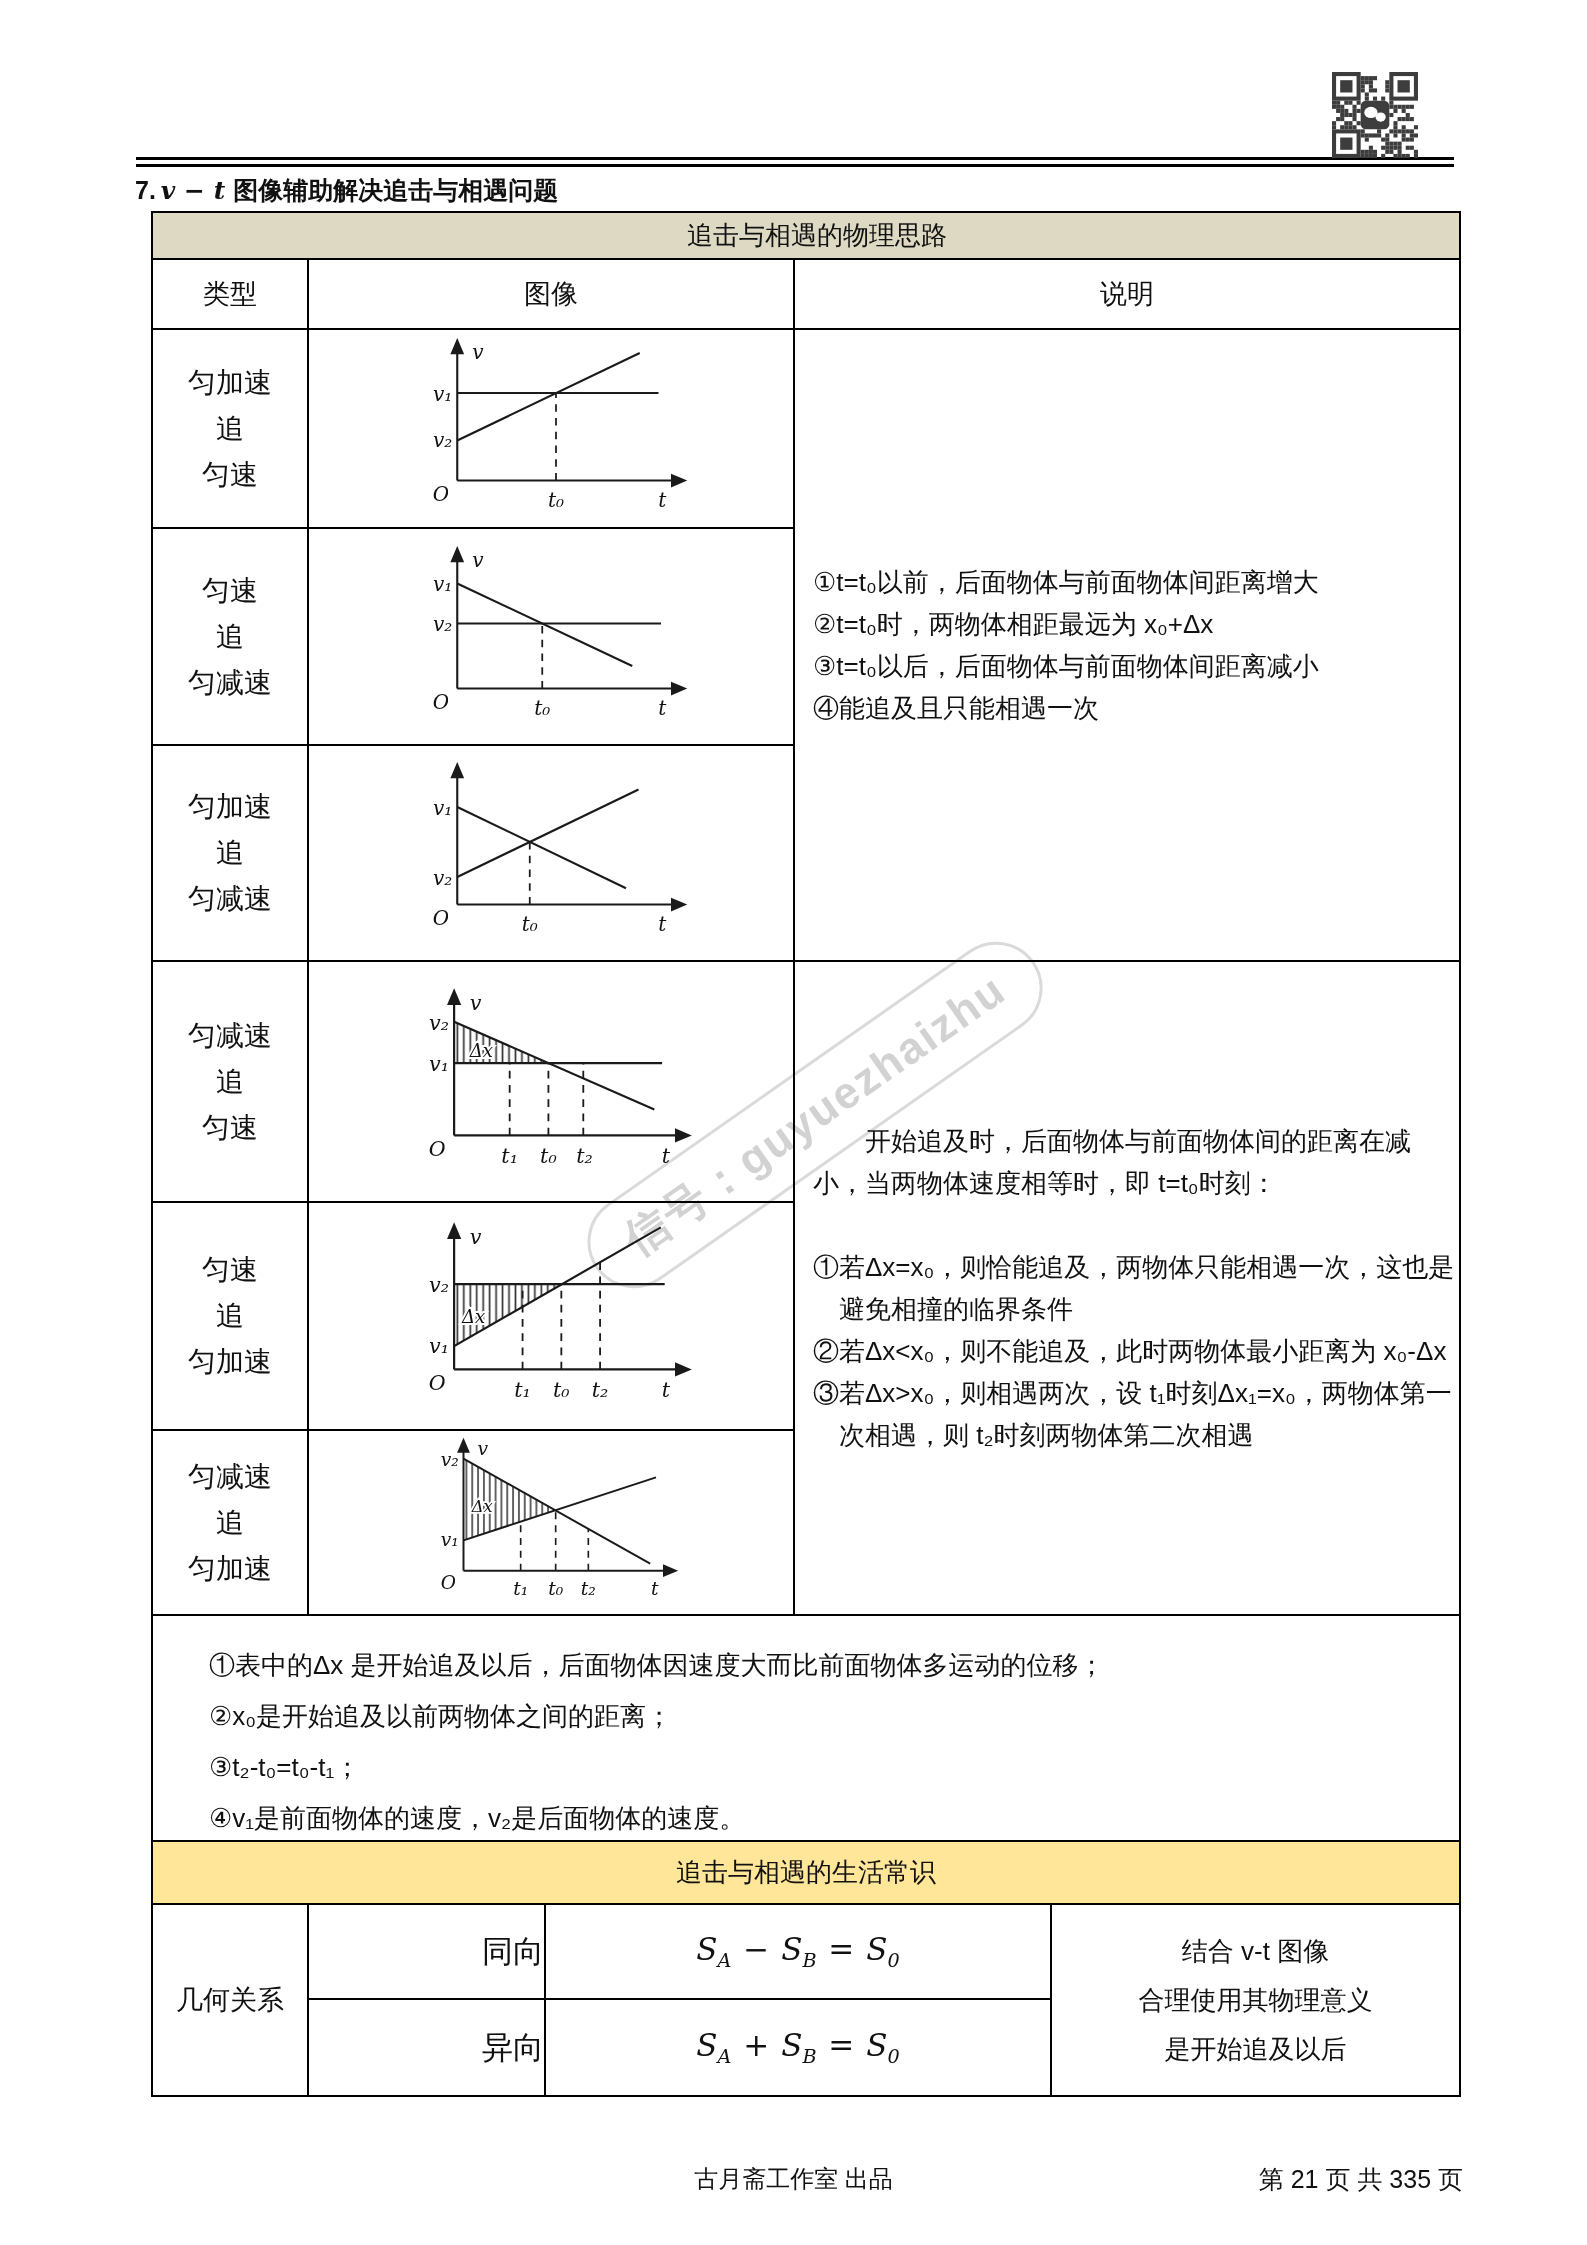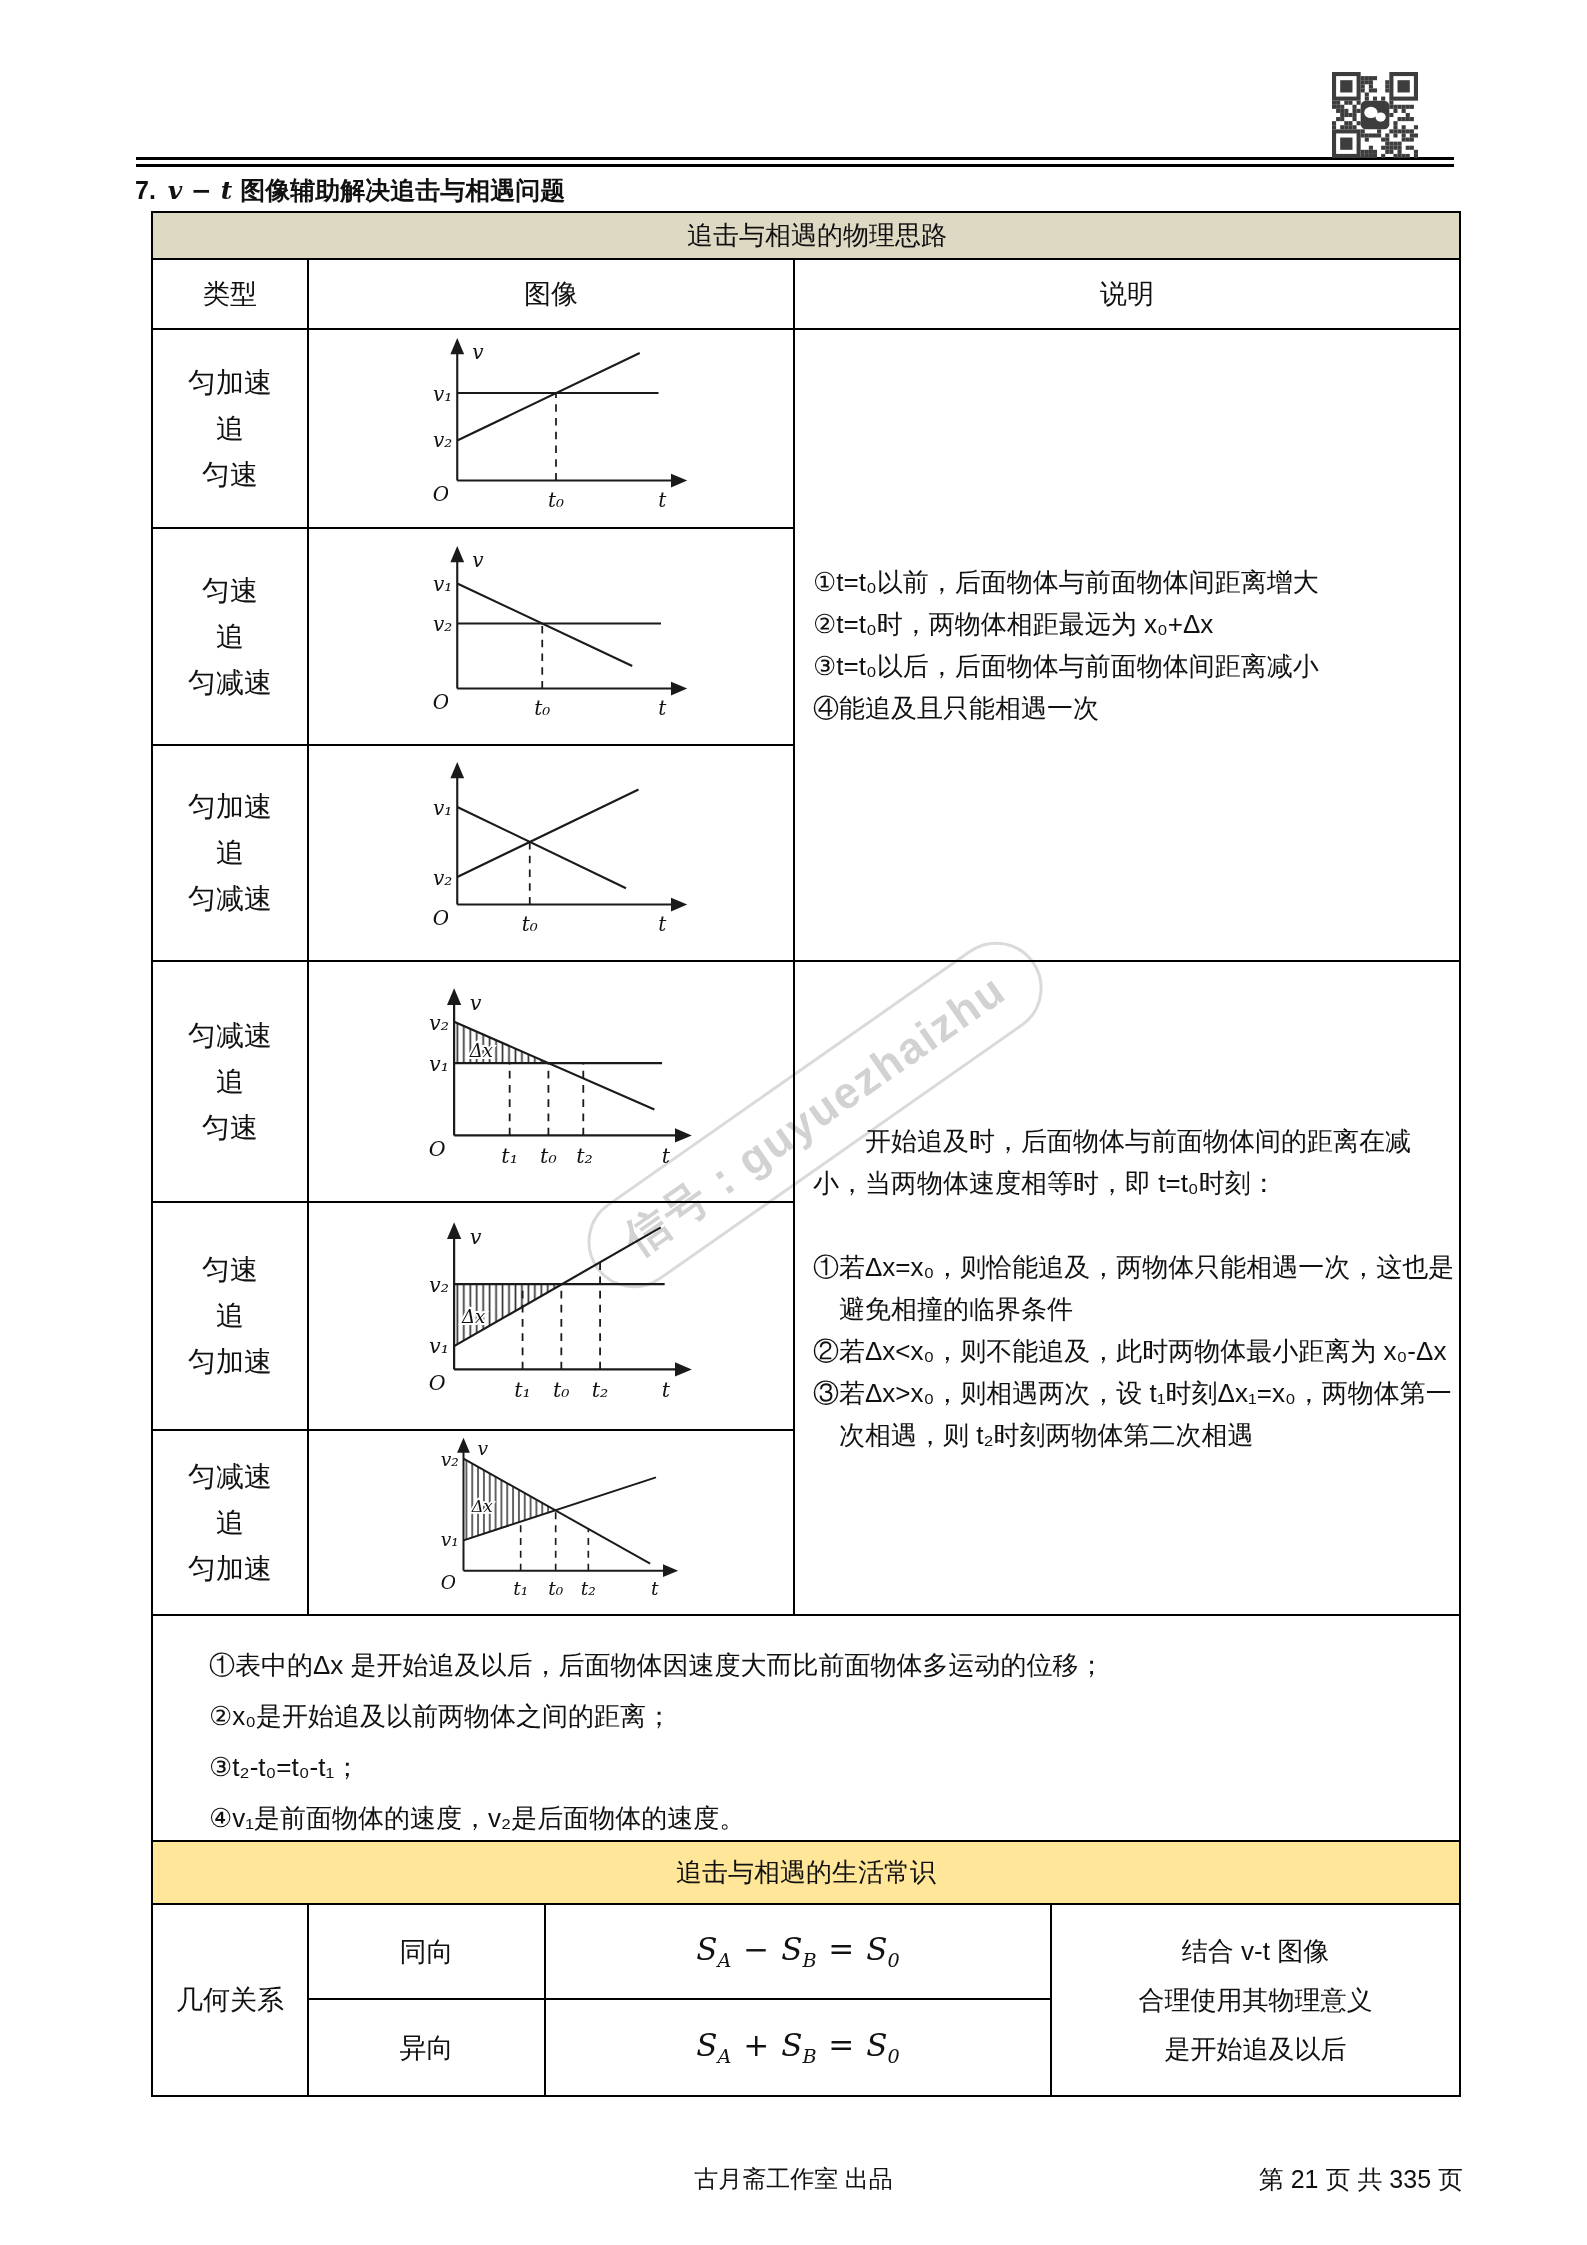--- a/index.html
+++ b/index.html
@@ -5,41 +5,41 @@
   html,body{margin:0;padding:0;background:#fff;}
   .page{position:relative;width:1587px;height:2245px;background:#fff;overflow:hidden;
         font-family:"Liberation Sans",sans-serif;color:#111;}
   
   .rule{position:absolute;left:136px;top:157px;width:1318px;height:4px;
         border-top:3px solid #000;border-bottom:3px solid #000;}
   
   .qr{position:absolute;left:1332px;top:72px;width:86px;height:86px;}
   
   .title{position:absolute;left:135px;top:174px;font-size:25px;font-weight:bold;white-space:nowrap;}
-  .title .tm{font-family:"DejaVu Serif",serif;font-style:italic;font-weight:bold;margin:0 8px 0 12px;}
+  .title .tm{font-family:"DejaVu Serif",serif;font-style:italic;font-weight:bold;margin:0 8px 0 5px;}
   
   .watermark{position:absolute;left:815px;top:1115px;transform:translate(-50%,-50%) rotate(-35deg);
              font-size:44px;font-weight:bold;color:#d2d2d2;border:3px solid #dadada;
              border-radius:70px;padding:14px 38px;white-space:nowrap;letter-spacing:2px;z-index:0;}
   
   table{border-collapse:collapse;table-layout:fixed;position:absolute;z-index:1;background:transparent;}
   td{border:2px solid #000;padding:0;}
   .t1{left:151px;top:211px;width:1308px;}
   .t2{left:151px;top:1840px;width:1308px;}
   .thead1{height:45px;background:#ddd9c3;text-align:center;font-size:26px;padding-left:22px;}
   .thead2{height:61px;background:#ffe699;text-align:center;font-size:26px;}
   .colhead td{height:68px;text-align:center;font-size:27px;vertical-align:middle;}
   .type{text-align:center;vertical-align:middle;font-size:28px;line-height:46px;}
   .gcell{text-align:center;vertical-align:middle;background:transparent;}
   .expl{vertical-align:middle;font-size:26px;line-height:42px;padding:0 2px 0 18px;background:transparent;}
   .expl .ln{margin:0;}
   .expl2 .intro{text-indent:2em;margin:0 0 42px 0;}
   .expl2 .item{padding-left:1em;text-indent:-1em;margin:0;}
   .notesCell{vertical-align:middle;font-size:26px;line-height:51px;padding:24px 30px 24px 56px;}
-  .dirCell{text-align:center;vertical-align:middle;font-size:27px;}
+  .dirCell{text-align:right;vertical-align:middle;font-size:31px;}
   .labelCell{text-align:center;vertical-align:middle;font-size:27px;}
   .formulaCell{text-align:center;vertical-align:middle;font-size:31px;font-family:"DejaVu Serif",serif;margin-top:12px;}
   .fvar{font-style:italic;}
   .fsub{font-style:italic;font-size:0.62em;}
   .fop{font-style:normal;padding:0 2px;}
   .rightCell{text-align:center;vertical-align:middle;font-size:26px;line-height:49px;}
   
   .gsvg{display:inline-block;}
   .gw1{width:300px;} .gw2{width:310px;} .gw3{width:280px;}
   .gl{stroke:#1a1a1a;stroke-width:1.7;fill:none;}

